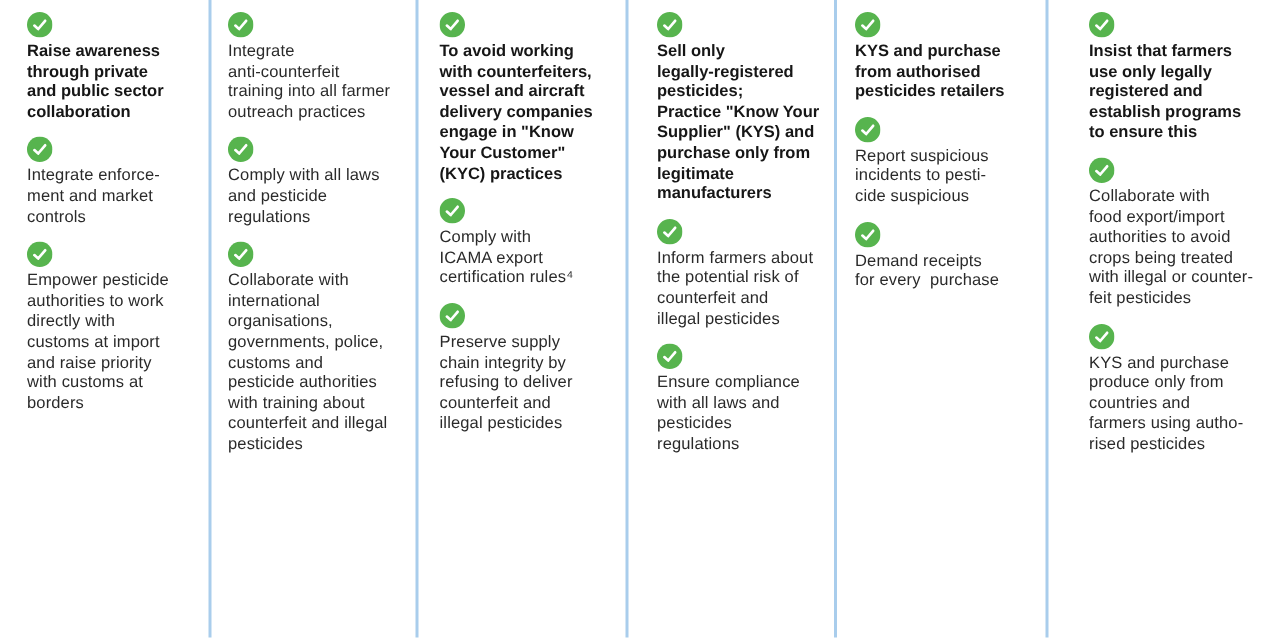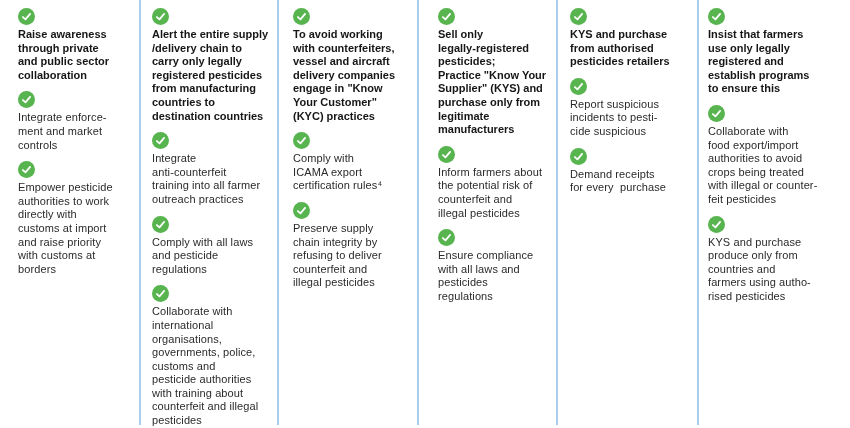--- a/index.html
+++ b/index.html
@@ -9,21 +9,21 @@
     position:relative;overflow:hidden;
     color:#2a2a2a;
   }
   .board{display:flex;width:850px;height:428px;}
   .col{box-sizing:border-box;padding-top:8px;}
   .col-1{width:140px;padding-left:18px;}
   .col-2{width:138px;padding-left:12px;}
   .col-3{width:140px;padding-left:15px;}
   .col-4{width:139px;padding-left:20px;}
   .col-5{width:141px;padding-left:13px;}
-  .col-6{width:152px;padding-left:10px;}
+  .col-6{width:152px;padding-left:28px;}
   .sep{position:absolute;top:0;width:2px;height:425px;background:var(--divider,#a9cdec);}
   .sep-1{left:139px;} .sep-2{left:277px;} .sep-3{left:417px;} .sep-4{left:556px;} .sep-5{left:697px;}
   .item{margin-bottom:9px;}
   .check{display:block;width:17px;height:17px;margin-bottom:3px;}
   .check svg{display:block;width:17px;height:17px;}
   .txt{
     font-size:11px;line-height:13.6px;color:#2a2a2a;
     white-space:pre;letter-spacing:0.1px;
   }
   .txt.bold{font-weight:700;color:#161616;letter-spacing:0;}
@@ -75,35 +75,20 @@
   </div>
 
   <div class="col col-2">
     <div class="item">
       <span class="check">
           <svg viewBox="0 0 18 18">
             <circle cx="9" cy="9" r="9" style="fill:var(--green,#57b44e)"></circle>
             <path d="M5.2 9.6 L7.9 12 L12.8 6.2" fill="none" stroke="#ffffff" stroke-width="1.9" stroke-linecap="round" stroke-linejoin="round"></path>
           </svg>
         </span>
-      <div class="txt bold">Alert the entire supply
-/delivery chain to
-carry only legally
-registered pesticides
-from manufacturing
-countries to
-destination countries</div>
-    </div>
-    <div class="item">
-      <span class="check">
-          <svg viewBox="0 0 18 18">
-            <circle cx="9" cy="9" r="9" style="fill:var(--green,#57b44e)"></circle>
-            <path d="M5.2 9.6 L7.9 12 L12.8 6.2" fill="none" stroke="#ffffff" stroke-width="1.9" stroke-linecap="round" stroke-linejoin="round"></path>
-          </svg>
-        </span>
       <div class="txt">Integrate
 anti-counterfeit
 training into all farmer
 outreach practices</div>
     </div>
     <div class="item">
       <span class="check">
           <svg viewBox="0 0 18 18">
             <circle cx="9" cy="9" r="9" style="fill:var(--green,#57b44e)"></circle>
             <path d="M5.2 9.6 L7.9 12 L12.8 6.2" fill="none" stroke="#ffffff" stroke-width="1.9" stroke-linecap="round" stroke-linejoin="round"></path>

